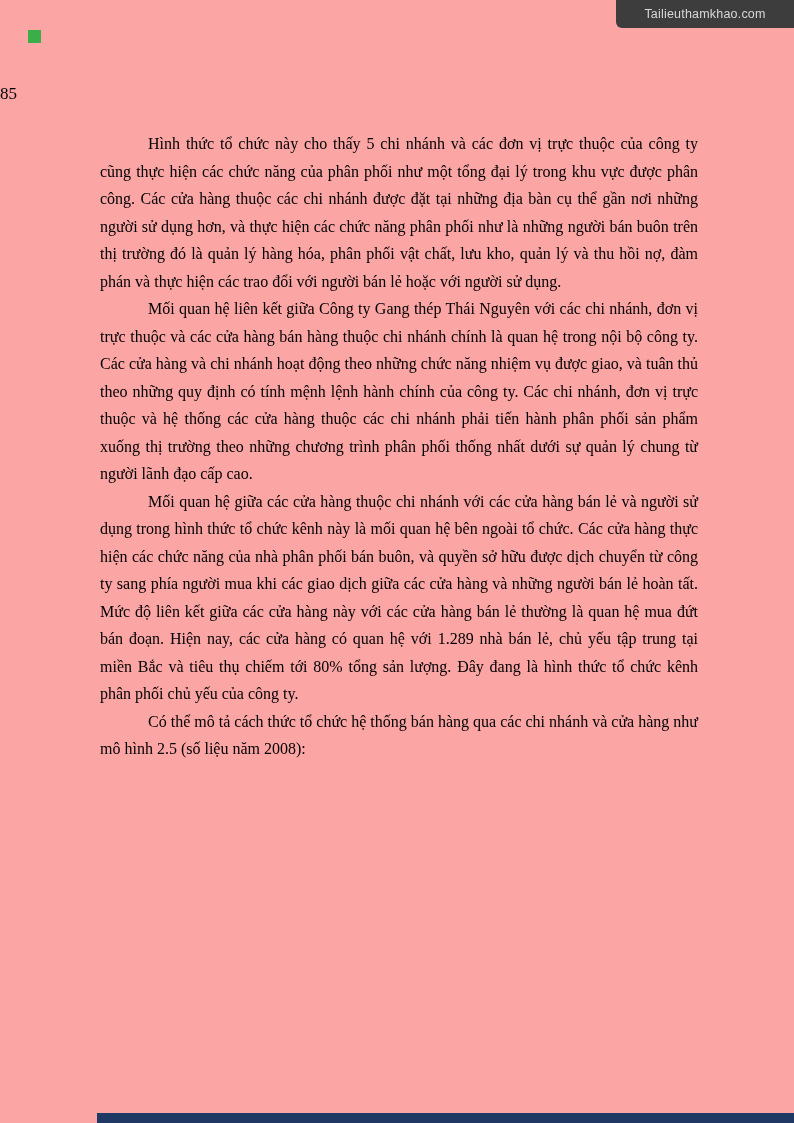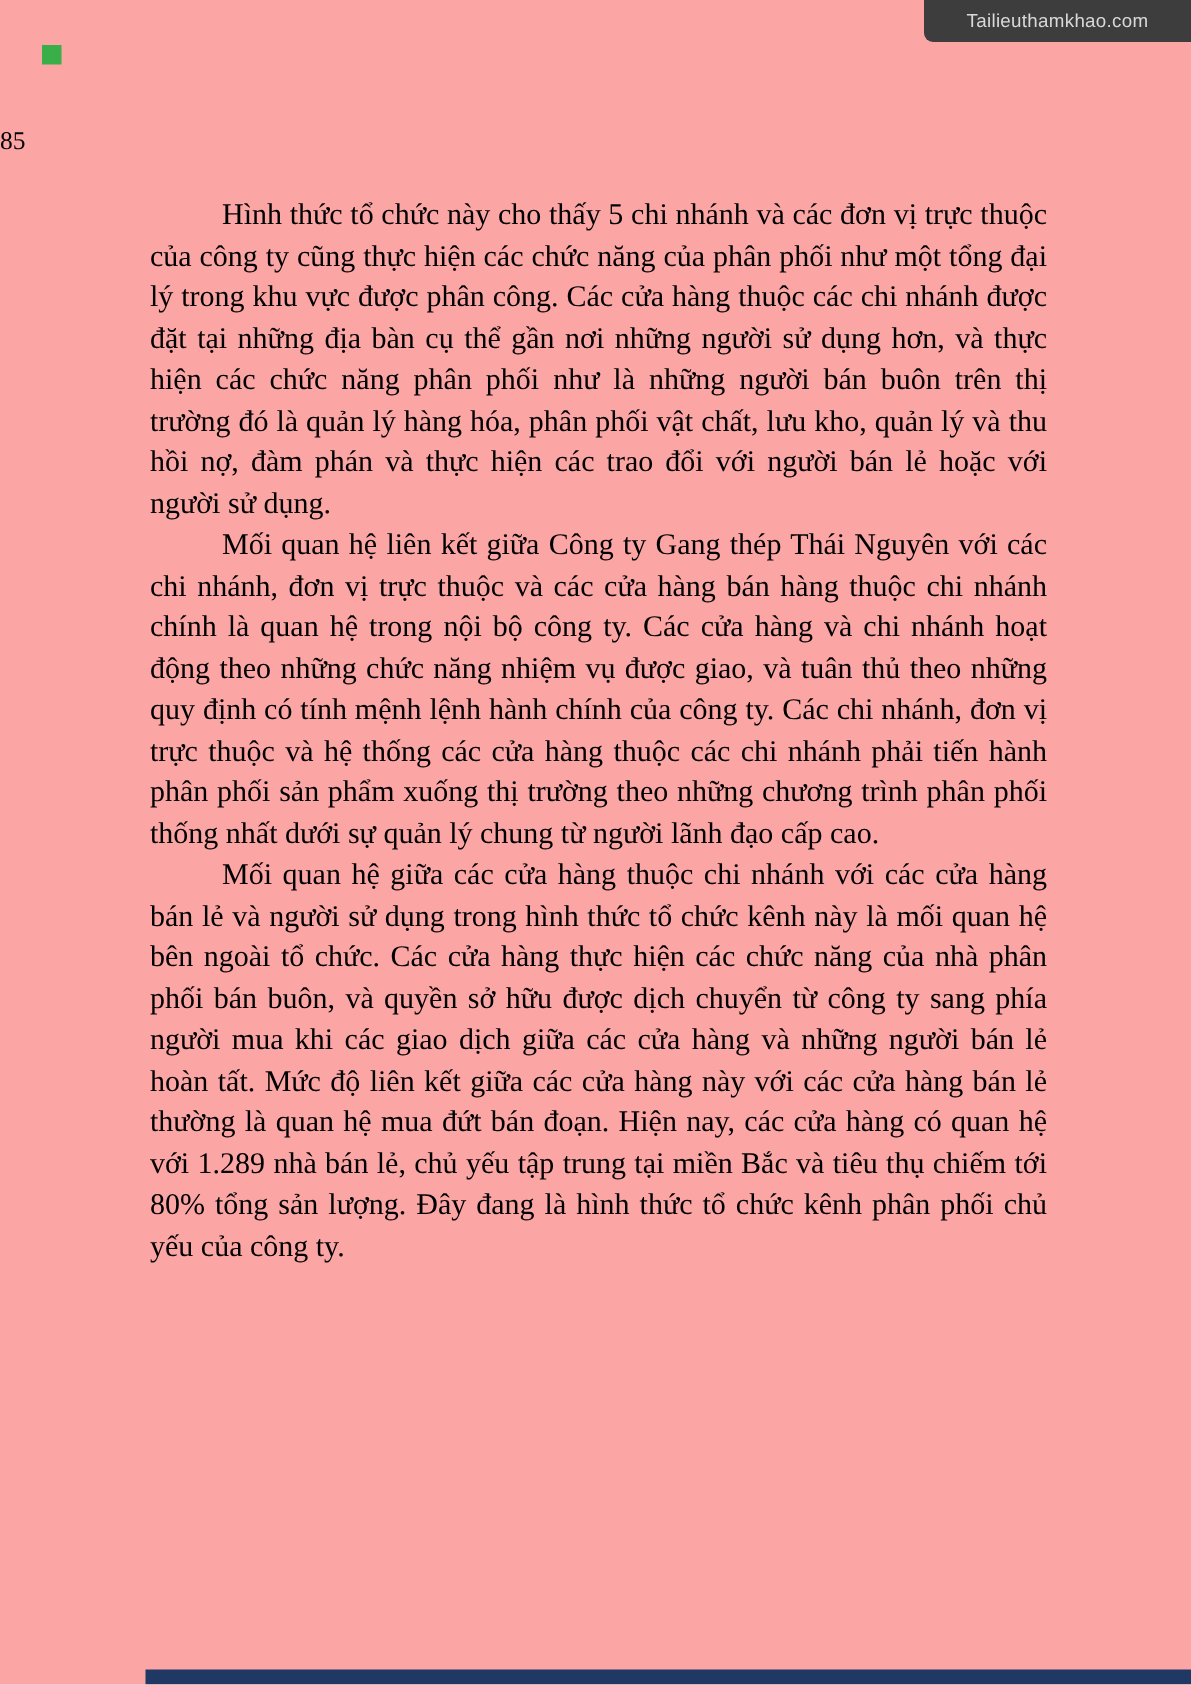--- a/index.html
+++ b/index.html
@@ -47,21 +47,21 @@
     left: 0;
     width: 100%;
     font-size: 17px;
   }
   .content {
     position: absolute;
     left: 100px;
     top: 130px;
     width: 598px;
     text-align: justify;
-    font-size: 20px;
+    font-size: 16px;
     line-height: 27.5px;
   }
   .content p {
     margin: 0;
     text-indent: 48px;
   }
   .bottom-bar {
     position: absolute;
     left: 97px;
     right: 0;
@@ -80,17 +80,18 @@
   </div>
 
   <div class="green-mark"></div>
 
   <div class="page-number">85</div>
 
   <div class="content">
     <p>Hình thức tổ chức này cho thấy 5 chi nhánh và các đơn vị trực thuộc của công ty cũng thực hiện các chức năng của phân phối như một tổng đại lý trong khu vực được phân công. Các cửa hàng thuộc các chi nhánh được đặt tại những địa bàn cụ thể gần nơi những người sử dụng hơn, và thực hiện các chức năng phân phối như là những người bán buôn trên thị trường đó là quản lý hàng hóa, phân phối vật chất, lưu kho, quản lý và thu hồi nợ, đàm phán và thực hiện các trao đổi với người bán lẻ hoặc với người sử dụng.</p>
     <p>Mối quan hệ liên kết giữa Công ty Gang thép Thái Nguyên với các chi nhánh, đơn vị trực thuộc và các cửa hàng bán hàng thuộc chi nhánh chính là quan hệ trong nội bộ công ty. Các cửa hàng và chi nhánh hoạt động theo những chức năng nhiệm vụ được giao, và tuân thủ theo những quy định có tính mệnh lệnh hành chính của công ty. Các chi nhánh, đơn vị trực thuộc và hệ thống các cửa hàng thuộc các chi nhánh phải tiến hành phân phối sản phẩm xuống thị trường theo những chương trình phân phối thống nhất dưới sự quản lý chung từ người lãnh đạo cấp cao.</p>
     <p>Mối quan hệ giữa các cửa hàng thuộc chi nhánh với các cửa hàng bán lẻ và người sử dụng trong hình thức tổ chức kênh này là mối quan hệ bên ngoài tổ chức. Các cửa hàng thực hiện các chức năng của nhà phân phối bán buôn, và quyền sở hữu được dịch chuyển từ công ty sang phía người mua khi các giao dịch giữa các cửa hàng và những người bán lẻ hoàn tất. Mức độ liên kết giữa các cửa hàng này với các cửa hàng bán lẻ thường là quan hệ mua đứt bán đoạn. Hiện nay, các cửa hàng có quan hệ với 1.289 nhà bán lẻ, chủ yếu tập trung tại miền Bắc và tiêu thụ chiếm tới 80% tổng sản lượng. Đây đang là hình thức tổ chức kênh phân phối chủ yếu của công ty.</p>
+    <p>Có thể mô tả cách thức tổ chức hệ thống bán hàng qua các chi nhánh và cửa hàng như mô hình 2.5 (số liệu năm 2008):</p>
   </div>
 
   <div class="bottom-bar"></div>
 
 </div>
 
 </body></html>

